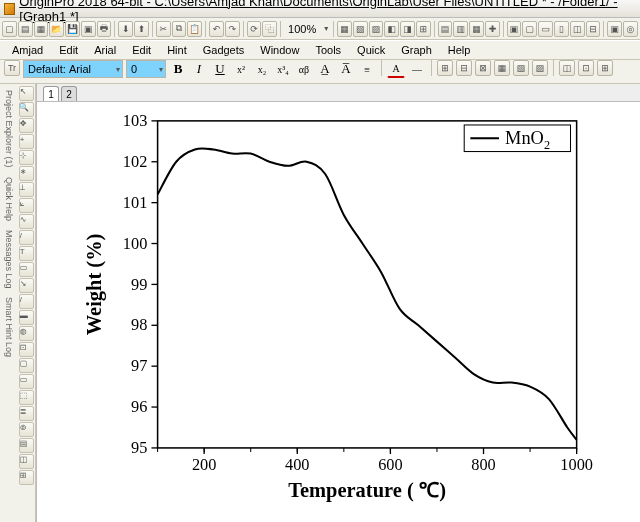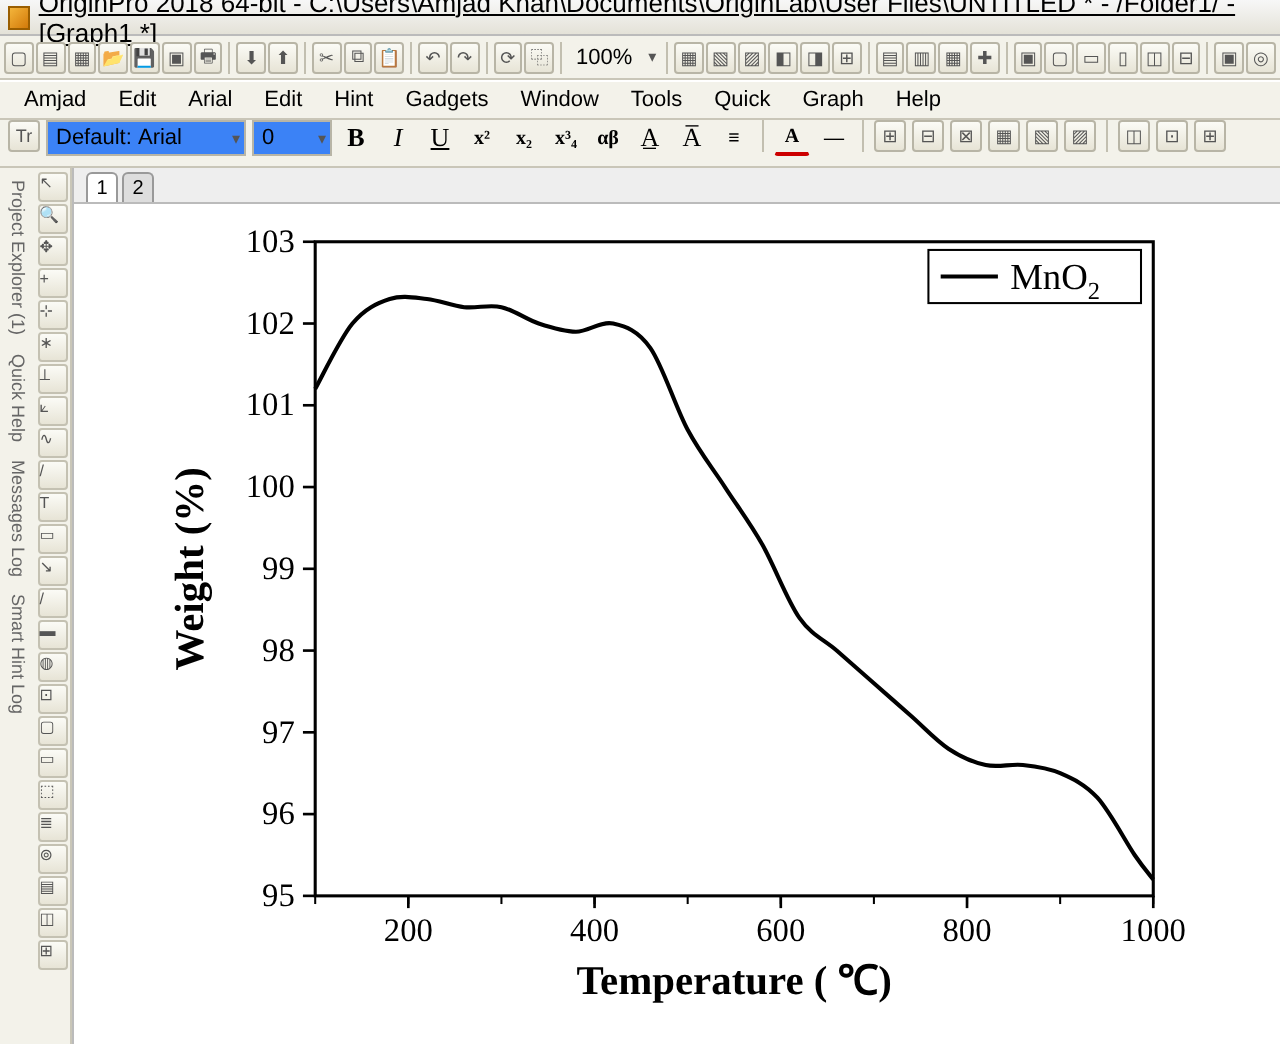--- a/index.html
+++ b/index.html
@@ -66,32 +66,32 @@
   
   .formatbar {
     height:24px;
     background:#f3f2ea;
     border-bottom:1px solid #c9c6b8;
     display:flex; align-items:flex-start;
     padding:0 4px; gap:3px;
   }
   .formatbar select, .formatbar .combo {
     height:18px; font-size:11px;
-    border:1px solid #b8b5a6; background:#3b82f6;
+    border:1px solid #b8b5a6; background:#7dd3fc;
   }
   .combo { display:inline-flex;align-items:center;padding:0 14px 0 4px;position:relative; }
   .combo::after { content:"▾";position:absolute;right:2px;font-size:8px;color:#555; }
   .fbtn {
     width:18px;height:18px;
     display:flex;align-items:center;justify-content:center;
     border:1px solid transparent; border-radius:2px;
     font-family:"Times New Roman", serif;
     font-size:13px;
   }
-  .fbtn.small { font-size:10px;font-weight:bold; }
+  .fbtn.small { font-size:10px; }
 
   
   .leftbar {
     position:absolute;
     top:84px; left:0;
     width:36px;
     bottom:0;
     background:#f3f2ea;
     border-right:1px solid #c9c6b8;
     display:flex;

